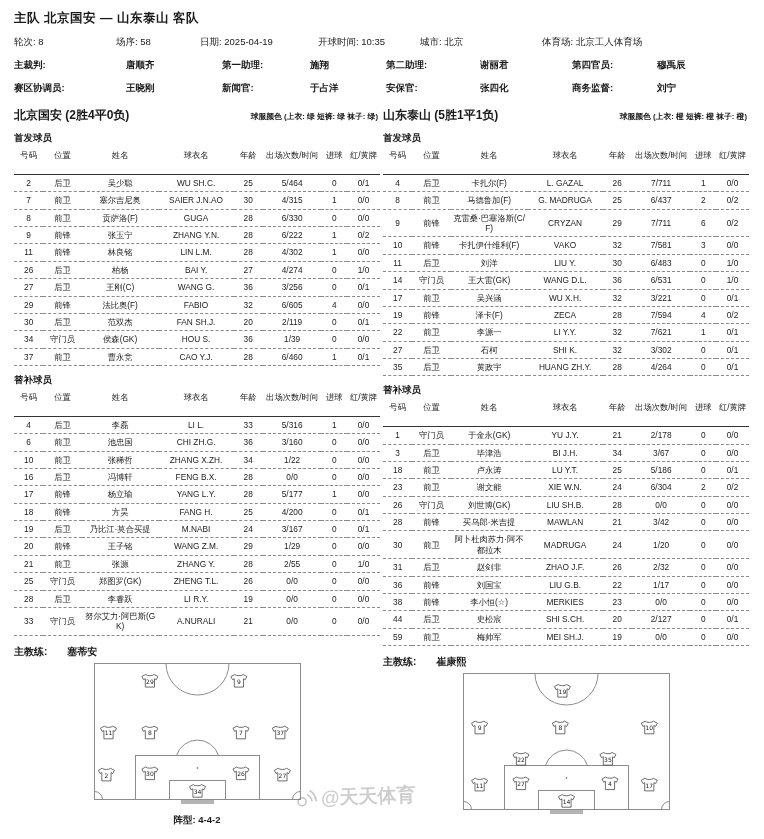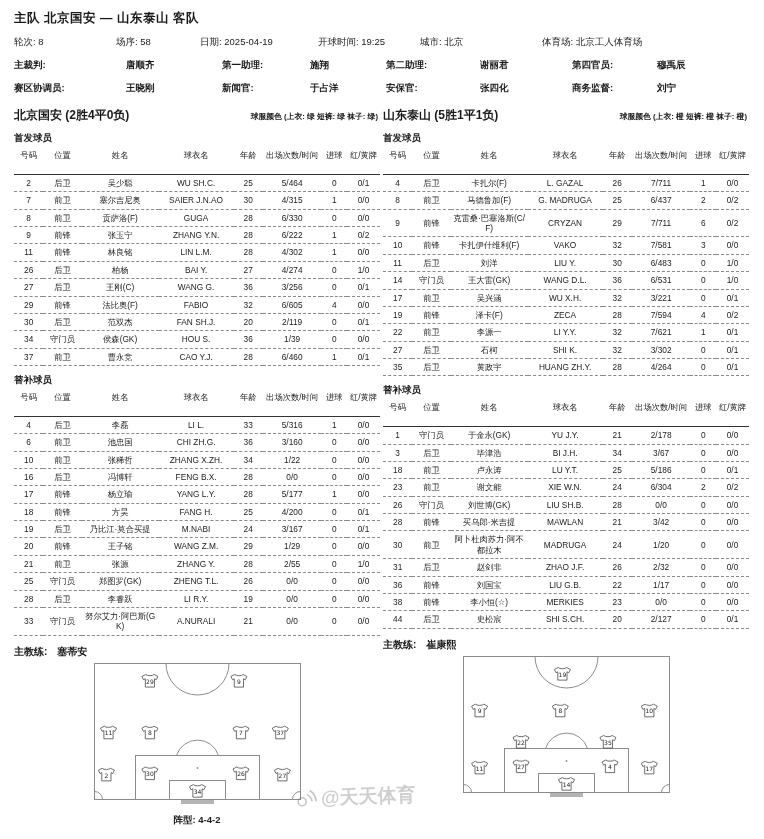--- a/index.html
+++ b/index.html
@@ -19,39 +19,39 @@
   .team-head{display:flex;justify-content:space-between;align-items:baseline;}
   .team-name{font-size:12px;font-weight:bold;white-space:nowrap;}
   .kit{font-size:7.8px;font-weight:bold;white-space:nowrap;padding-right:2px;}
   .sec{font-size:9.5px;font-weight:bold;margin:8px 0 3px 0;}
   table{width:100%;border-collapse:collapse;table-layout:fixed;}
   th{font-size:8.3px;font-weight:normal;border-bottom:1.5px solid #333;padding:2px 0 13px 0;
      white-space:nowrap;overflow:hidden;}
   td{font-size:8.3px;border-bottom:1px dashed #8a8a8a;padding:3px 1px;text-align:center;
      vertical-align:middle;word-break:break-all;line-height:1.25;}
   .coach{font-size:10px;font-weight:bold;margin:9px 0 2px 0;}
-  .coach .cv{margin-left:10px;}
+  .coach .cv{margin-left:20px;}
   .pitch-wrap{display:flex;justify-content:center;margin-top:4px;}
   .formation{text-align:center;font-size:9.5px;font-weight:bold;margin-top:9px;}
   .watermark{position:absolute;left:292px;top:784px;z-index:1;display:flex;align-items:center;gap:3px;
     font-size:19px;font-weight:bold;color:rgba(125,125,125,0.38);transform:rotate(-2deg);
     pointer-events:none;white-space:nowrap;}
 </style>
 </head>
 <body>
 
 <div class="page">
 
   <div class="title">主队 北京国安 — 山东泰山 客队</div>
 
   <div class="meta-row">
     <span class="pair"><span>轮次:</span> <span>8</span></span>
     <span class="pair"><span>场序:</span> <span>58</span></span>
     <span class="pair"><span>日期:</span> <span>2025-04-19</span></span>
-    <span class="pair"><span>开球时间:</span> <span>19:25</span></span>
+    <span class="pair"><span>开球时间:</span> <span>10:35</span></span>
     <span class="pair"><span>城市:</span> <span>北京</span></span>
     <span class="pair"><span>体育场:</span> <span>北京工人体育场</span></span>
   </div>
 
   <div class="off-row">
     <span class="pair">主裁判:</span>
     <span class="pair">唐顺齐</span>
     <span class="pair">第一助理:</span>
     <span class="pair">施翔</span>
     <span class="pair">第二助理:</span>
@@ -698,20 +698,30 @@
             <tr>
               <td>44</td>
               <td>后卫</td>
               <td>史松宸</td>
               <td>SHI S.CH.</td>
               <td>20</td>
               <td>2/127</td>
               <td>0</td>
               <td>0/1</td>
             </tr>
+            <tr>
+              <td>59</td>
+              <td>前卫</td>
+              <td>梅帅军</td>
+              <td>MEI SH.J.</td>
+              <td>19</td>
+              <td>0/0</td>
+              <td>0</td>
+              <td>0/0</td>
+            </tr>
           </tbody>
       </table>
       <div class="coach">
         <span>主教练:</span><span class="cv">崔康熙</span>
       </div>
       <div class="pitch-wrap">
           <svg width="207" height="142" viewBox="0 0 207 142">
             <g fill="none" stroke="#8c8c8c" stroke-width="1">
               <rect x="0.5" y="0.5" width="206" height="136"></rect>
               <path d="M 72 0.5 A 31.5 31.5 0 0 0 135 0.5"></path>

